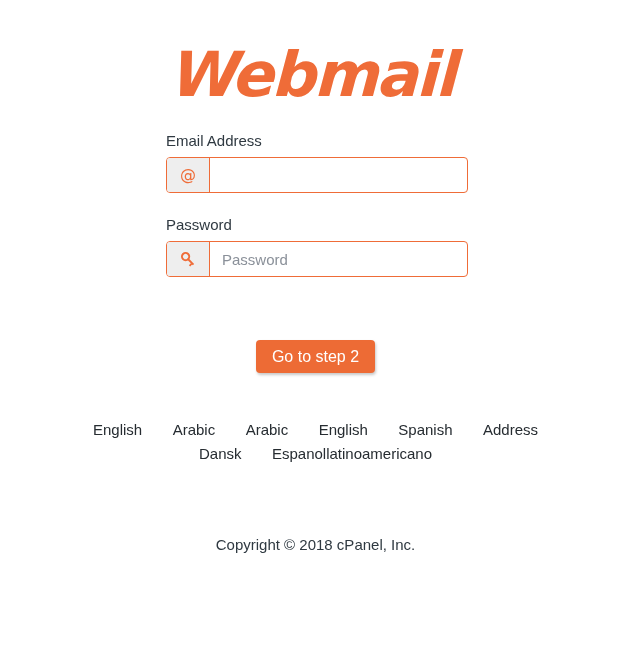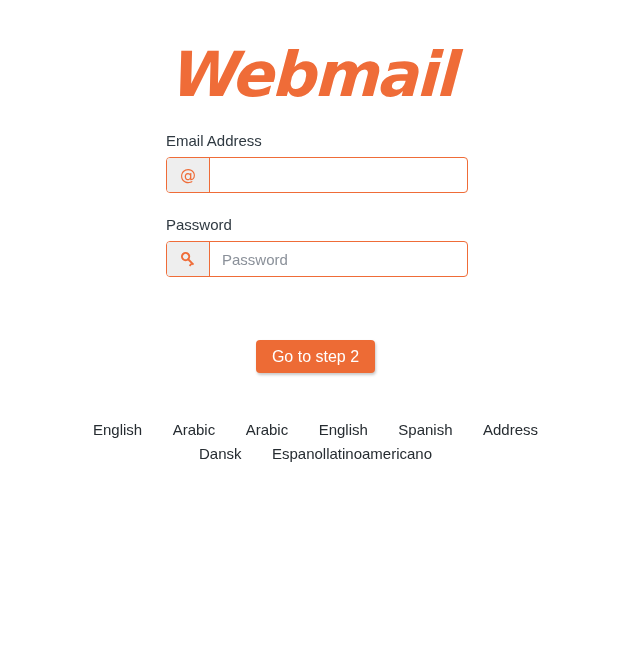--- a/index.html
+++ b/index.html
@@ -196,14 +196,15 @@
     <a class="lang-link">English</a>
     <a class="lang-link">Arabic</a>
     <a class="lang-link">Arabic</a>
     <a class="lang-link">English</a>
     <a class="lang-link">Spanish</a>
     <a class="lang-link">Address</a>
     <a class="lang-link">Dansk</a>
     <a class="lang-link">Espanollatinoamericano</a>
   </div>
 
+  <div class="copyright">Copyright © 2018 cPanel, Inc.</div>
 
 </div>
 
 </body></html>

